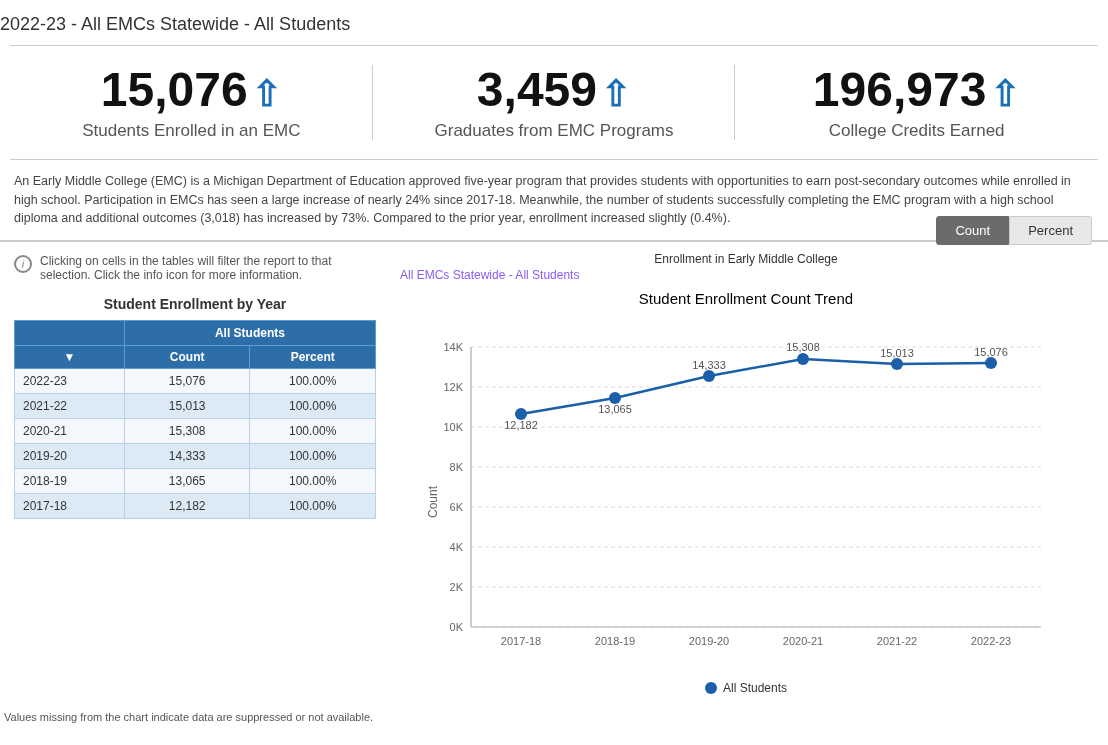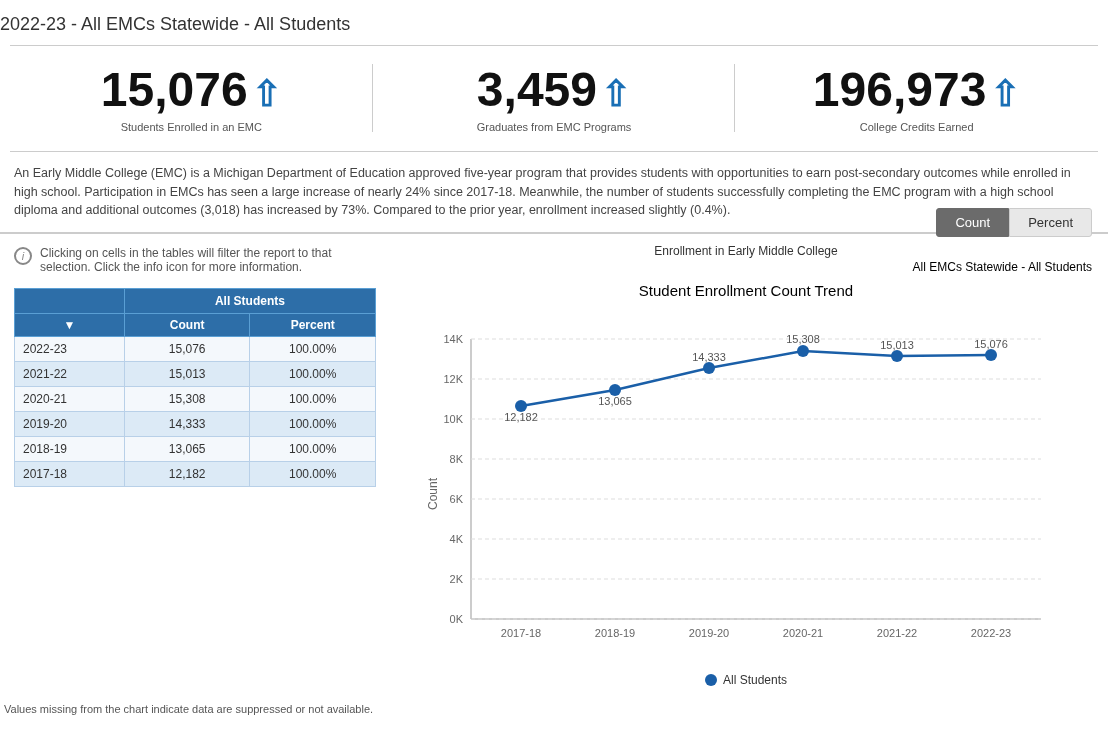--- a/index.html
+++ b/index.html
@@ -5,21 +5,21 @@
     * { box-sizing: border-box; margin: 0; padding: 0; }
     body { font-family: 'Segoe UI', Arial, sans-serif; background: #fff; color: #333; font-size: 13px; width: 1108px; min-height: 745px; overflow: hidden; }
     
     .page-title { text-align: left; font-size: 18px; font-weight: normal; padding: 14px 0 10px; color: #333; }
     
     .kpi-row { display: flex; align-items: center; justify-content: center; border-top: 1px solid #ccc; border-bottom: 1px solid #ccc; padding: 10px 0; margin: 0 10px; }
     .kpi-item { flex: 1; text-align: center; padding: 8px 20px; position: relative; }
     .kpi-item:not(:last-child)::after { content: ''; position: absolute; right: 0; top: 10%; height: 80%; border-right: 1px solid #ccc; }
     .kpi-value { font-size: 48px; font-weight: bold; color: #111; line-height: 1.1; }
     .kpi-arrow { display: inline-block; color: #1a6fb5; font-size: 36px; margin-left: 4px; vertical-align: middle; }
-    .kpi-label { font-size: 11px; color: #555; margin-top: 4px; }
+    .kpi-label { font-size: 17px; color: #555; margin-top: 4px; }
     
     .description { padding: 12px 14px; font-size: 12.5px; color: #444; line-height: 1.5; border-bottom: 2px solid #ccc; }
     
     .lower-section { display: flex; padding: 0; }
     
     .left-panel { width: 390px; padding: 12px 14px; flex-shrink: 0; }
     .info-text { display: flex; align-items: flex-start; gap: 8px; font-size: 12px; color: #555; margin-bottom: 14px; }
     .info-icon { width: 18px; height: 18px; border-radius: 50%; border: 2px solid #888; display: flex; align-items: center; justify-content: center; font-style: italic; font-size: 11px; color: #888; flex-shrink: 0; margin-top: 1px; }
     
     .table-title { text-align: center; font-size: 14px; font-weight: bold; margin-bottom: 8px; }
@@ -29,21 +29,21 @@
     .enrollment-table thead tr:second-child th,
     .sub-header th { background: #2d6ea8; color: white; text-align: center; padding: 4px 8px; border: 1px solid #5a9fd4; }
     .enrollment-table tbody tr:nth-child(odd) { background: #f4f8fc; }
     .enrollment-table tbody tr:nth-child(even) { background: #dceaf6; }
     .enrollment-table tbody td { padding: 5px 8px; border: 1px solid #b8d0e8; text-align: center; }
     .enrollment-table tbody td:first-child { text-align: left; }
     .col-header-row th { background: #2d6ea8; color: white; padding: 4px 8px; border: 1px solid #5a9fd4; }
     
     .right-panel { flex: 1; padding: 10px 16px 10px 10px; }
     .chart-title { text-align: center; font-size: 12px; color: #333; font-weight: normal; margin-bottom: 2px; }
-    .chart-subtitle { text-align: right; font-size: 12px; color: #000000; margin-bottom: 8px; }
+    .chart-subtitle { text-align: left; font-size: 12px; color: #8b5cf6; margin-bottom: 8px; }
     
     .btn-group { float: right; margin-top: -36px; margin-right: 0; display: flex; gap: 0; }
     .btn { padding: 6px 18px; font-size: 13px; cursor: pointer; border: 1px solid #ccc; background: #e8e8e8; color: #333; }
     .btn.active { background: #6b6b6b; color: white; border-color: #6b6b6b; }
     .btn:first-child { border-radius: 3px 0 0 3px; }
     .btn:last-child { border-radius: 0 3px 3px 0; }
     
     .chart-area { position: relative; margin-top: 10px; clear: both; }
     .chart-inner-title { text-align: center; font-size: 15px; color: #000000; margin-bottom: 20px; }
     
@@ -83,20 +83,21 @@
 <div class="description">An Early Middle College (EMC) is a Michigan Department of Education approved five-year program that provides students with opportunities to earn post-secondary outcomes while enrolled in high school. Participation in EMCs has seen a large increase of nearly 24% since 2017-18. Meanwhile, the number of students successfully completing the EMC program with a high school diploma and additional outcomes (3,018) has increased by 73%. Compared to the prior year, enrollment increased slightly (0.4%).</div>
 
 <div class="lower-section">
 
   <div class="left-panel">
     <div class="info-text">
       <div class="info-icon">i</div>
       <span>Clicking on cells in the tables will filter the report to that selection. Click the info icon for more information.</span>
     </div>
 
+    <div class="table-title">Student Enrollment by Year</div>
 
     <table class="enrollment-table">
       <thead>
         <tr>
           <th colspan="1" style="background:#2d6ea8;color:white;border:1px solid #5a9fd4;"></th>
           <th colspan="2" style="background:#2d6ea8;color:white;border:1px solid #5a9fd4;text-align:center;">All Students</th>
         </tr>
         <tr class="col-header-row">
           <th style="background:#2d6ea8;color:white;border:1px solid #5a9fd4;text-align:center;width:70px;">▼</th>
           <th style="background:#2d6ea8;color:white;border:1px solid #5a9fd4;text-align:center;width:80px;">Count</th>

